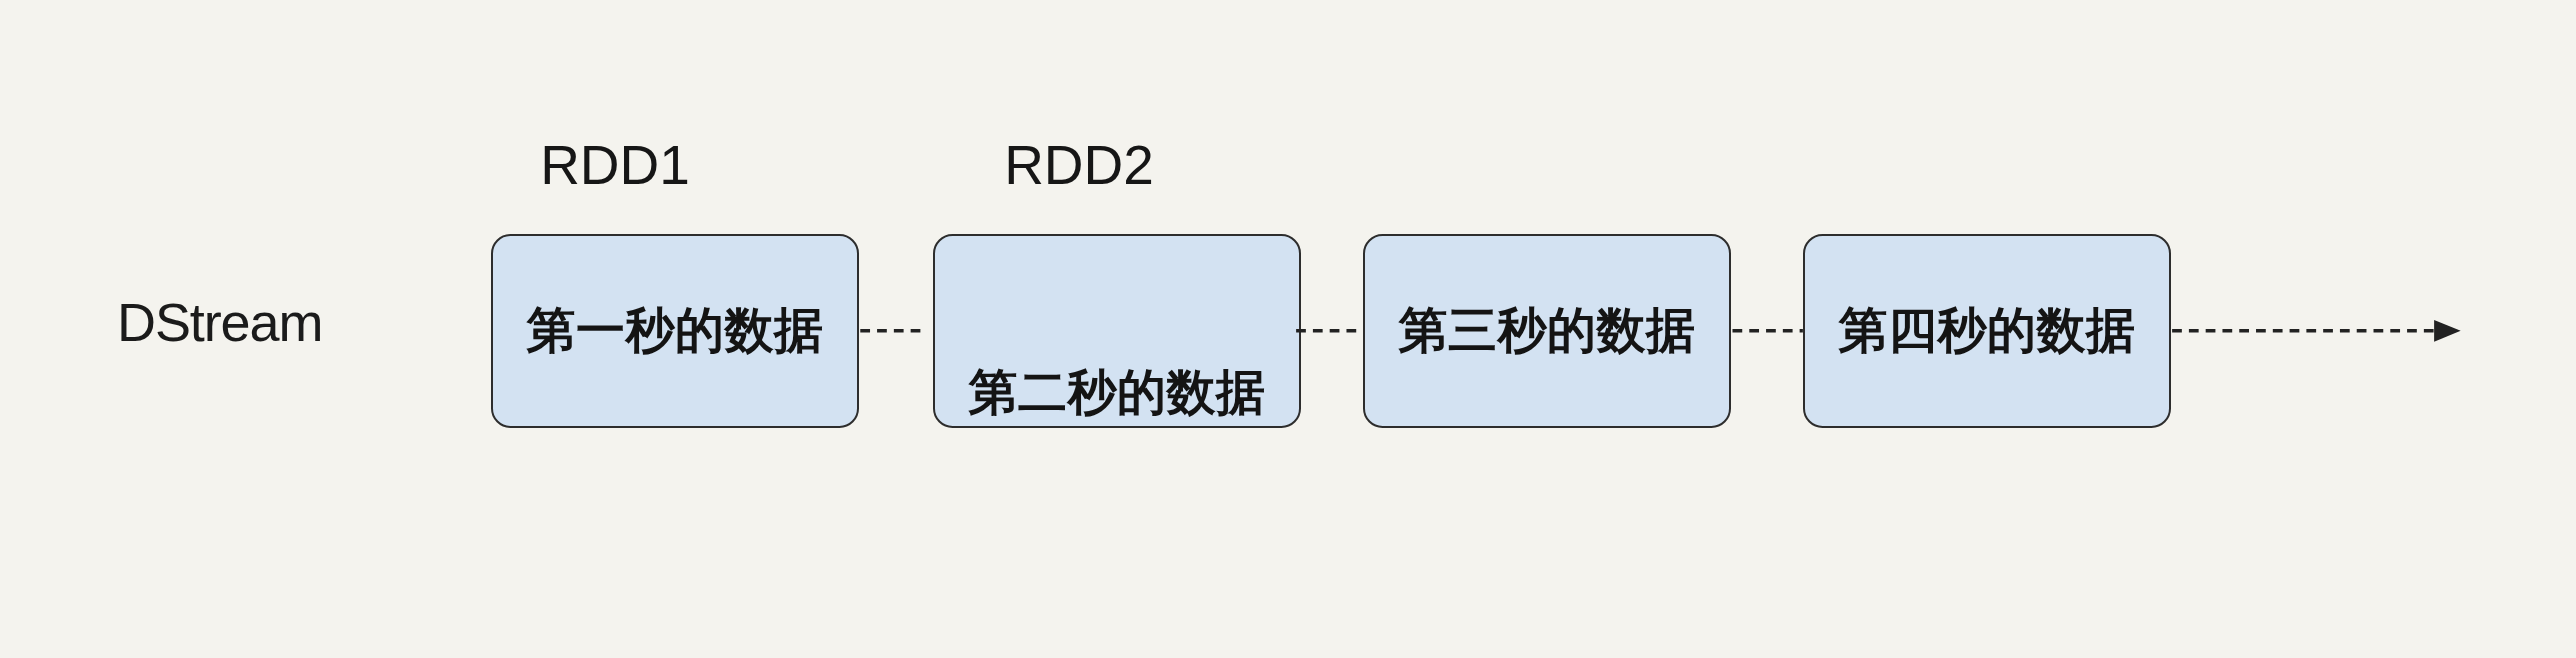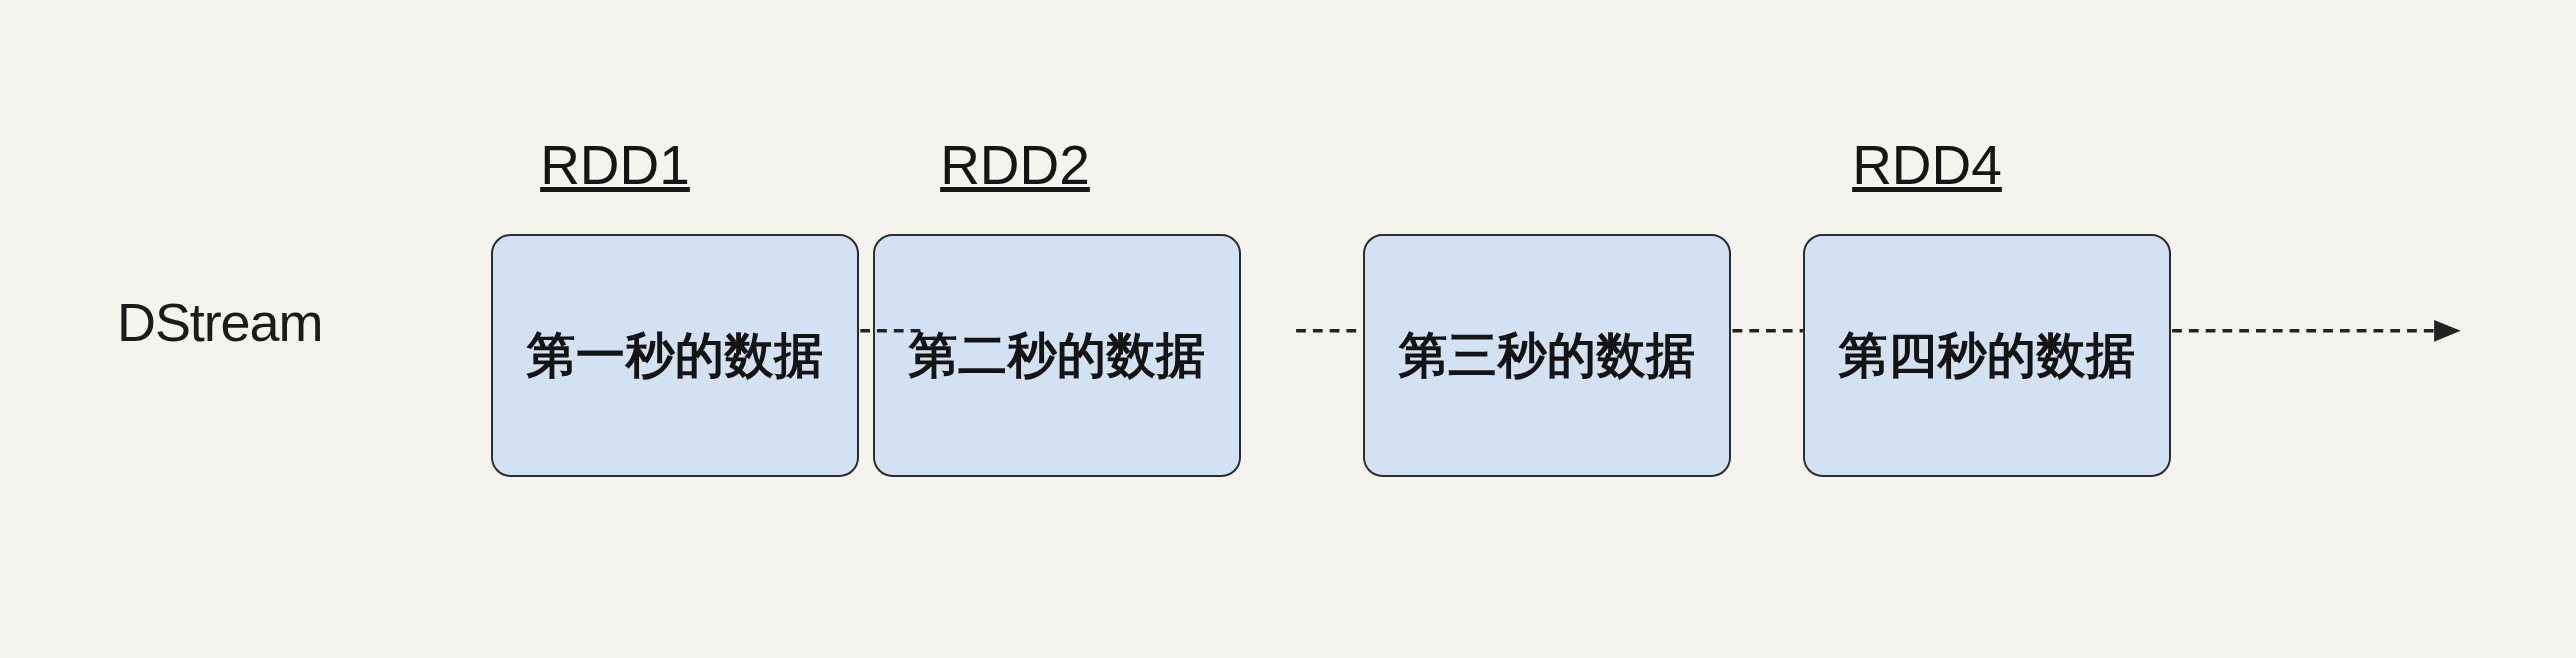--- a/index.html
+++ b/index.html
@@ -31,70 +31,68 @@
   }
   .rdd-title {
     position: absolute;
     top: 135px;
     width: 368px;
     text-align: center;
     font-size: 55px;
     line-height: 1.1;
     color: #161616;
     white-space: nowrap;
-    text-decoration: underline;
   }
   .rdd-box {
     position: absolute;
     top: 234px;
     width: 368px;
-    height: 243px;
+    height: 194px;
     box-sizing: border-box;
     background: #d3e2f2;
     border: 2.2px solid #2d2d2d;
     border-radius: 19.5px;
     display: flex;
     align-items: center;
     justify-content: center;
   }
   .rdd-box .box-text {
     font-size: 49px;
     font-weight: bold;
     color: #141414;
     letter-spacing: 0.5px;
     white-space: nowrap;
   }
   
   .t1 { left: 431px; }
-  .t2 { left: 831px; }
+  .t2 { left: 895px; }
   .t3 { left: 1304px; }
   .t4 { left: 1743px; }
   .b1 { left: 491px; }
-  .b2 { left: 873px; }
+  .b2 { left: 933px; align-items: flex-end; }
   .b3 { left: 1363px; }
   .b4 { left: 1803px; }
   .connector-layer {
     position: absolute;
     left: 0;
     top: 0;
     width: 2576px;
     height: 659px;
     pointer-events: none;
   }
 </style>
 </head>
 <body>
 
 <div class="stage">
 
   <div class="dstream-label">DStream</div>
 
   <div class="rdd-title t1">RDD1</div>
   <div class="rdd-title t2">RDD2</div>
-  <div class="rdd-title t4">RDD4</div>
 
   <div class="rdd-box b1">
     <span class="box-text">第一秒的数据</span>
   </div>
   <div class="rdd-box b2">
     <span class="box-text">第二秒的数据</span>
   </div>
   <div class="rdd-box b3">
     <span class="box-text">第三秒的数据</span>
   </div>

